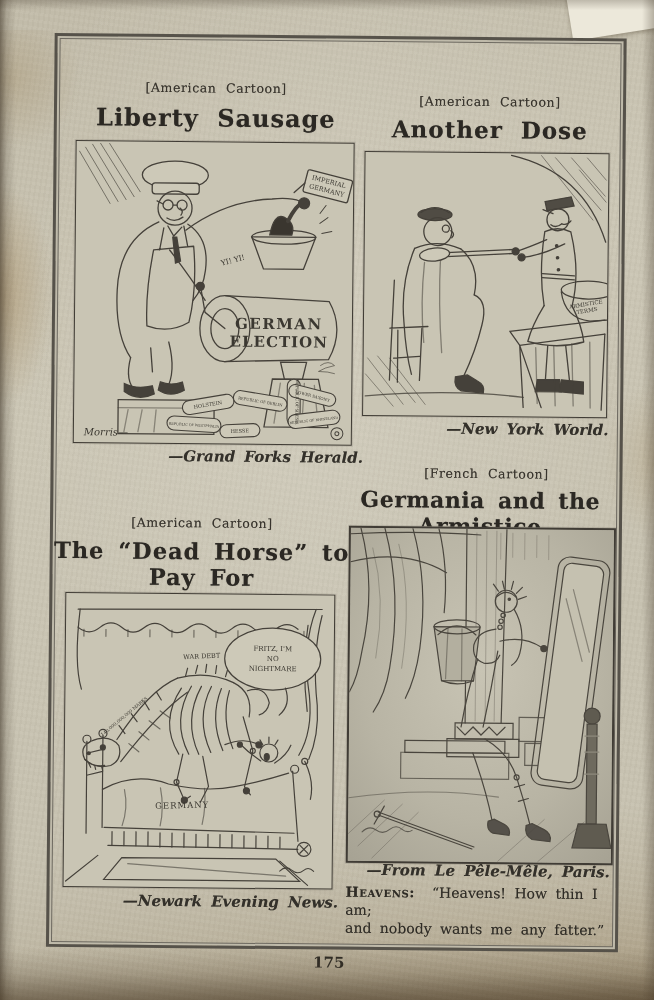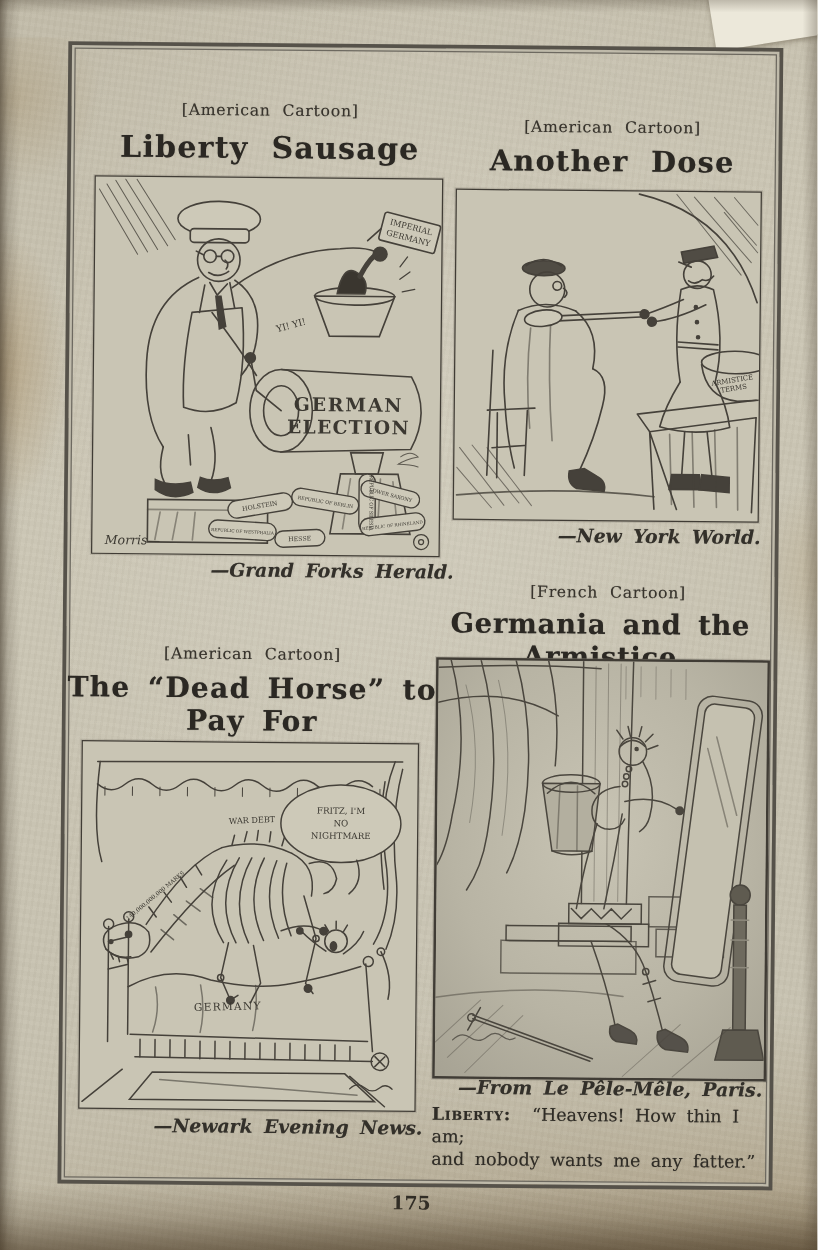--- a/index.html
+++ b/index.html
@@ -391,21 +391,21 @@
           <circle cx="29" cy="286" r="3"></circle>
         </g>
         <path d="M0 306L36 272M10 318L54 276M24 330L70 284M150 332L196 290M190 332L236 292" opacity=".4" stroke-width=".8"></path>
         <path d="M0 270Q80 258 150 268" opacity=".5"></path>
         <path d="M14 304q7-7 14-2q7 5 14-1q6-5 12 0q5 4 10 1" stroke-width="1" opacity=".8"></path>
       </g>
     </svg>
   </div>
   <div class="credit" style="left:365px;top:858px;width:245px;">—From Le Pêle-Mêle, Paris.</div>
   <div class="caption">
-    <div><span class="speaker">Liberty:</span>&nbsp;&nbsp;<span>“Heavens! How thin I am;</span></div>
+    <div><span class="speaker">Heavens:</span>&nbsp;&nbsp;<span>“Heavens! How thin I am;</span></div>
     <div>and nobody wants me any fatter.”</div>
   </div>
 
   <div class="pagenum">175</div>
 </div>
 
 <div class="edge edge-l"></div>
 <div class="edge edge-r"></div>
 <div class="edge edge-t"></div>
 <div class="edge edge-b"></div>

